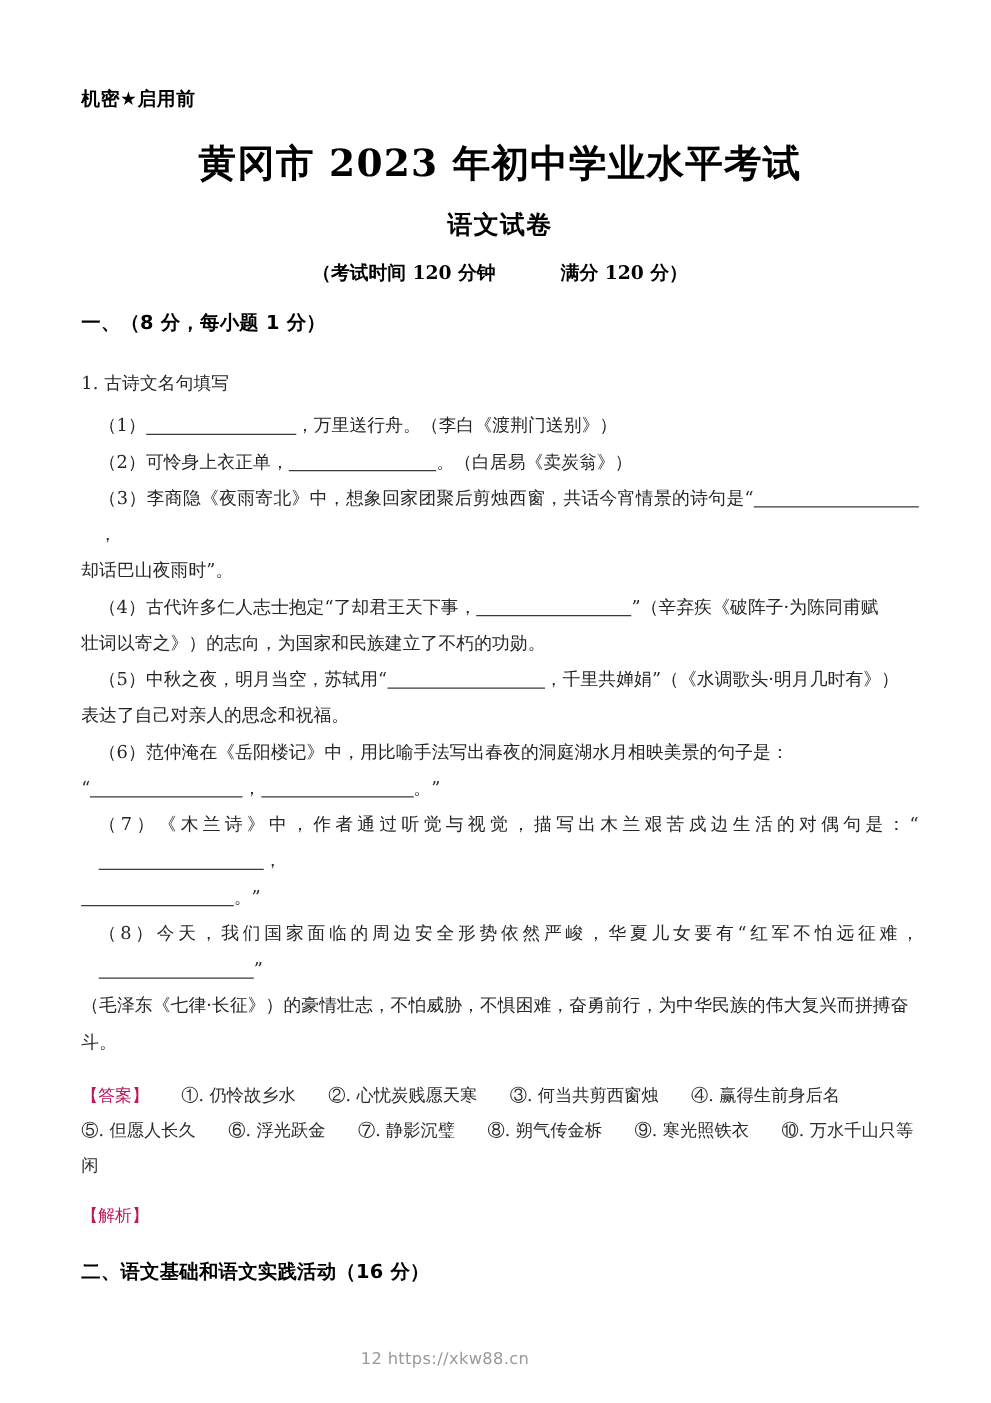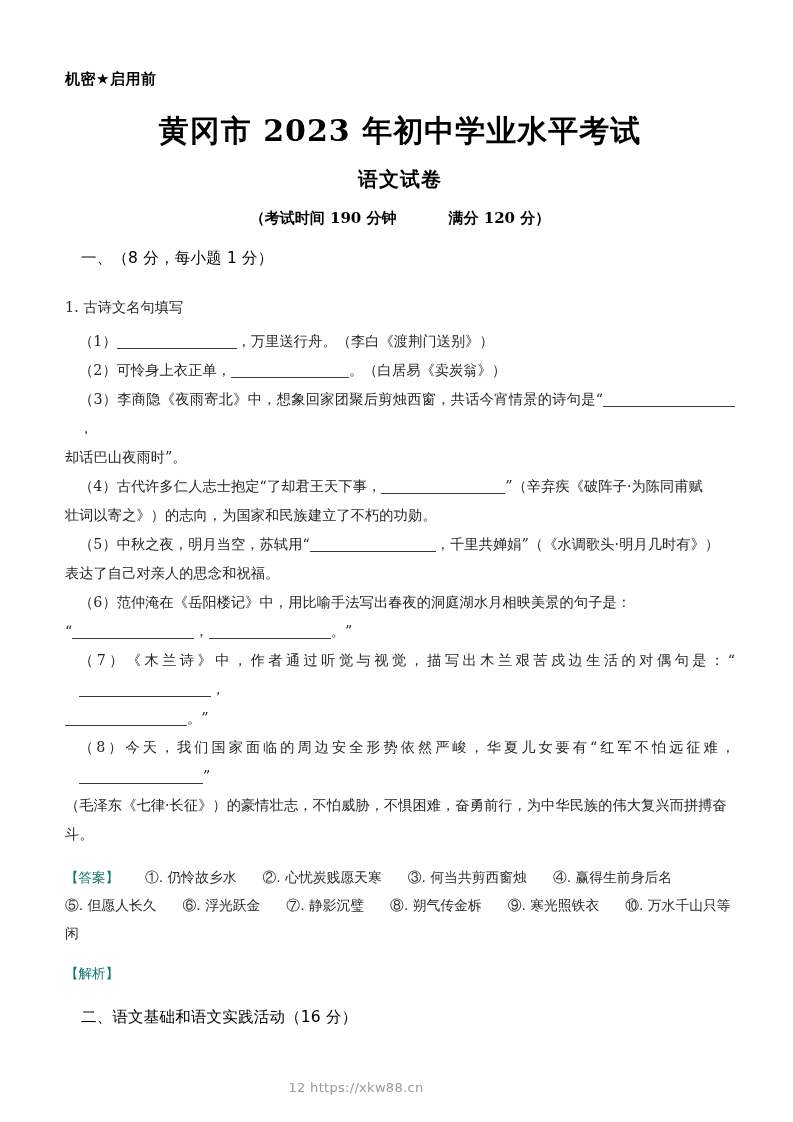--- a/index.html
+++ b/index.html
@@ -63,24 +63,24 @@
     font-weight: bold;
     font-size: 15px;
     margin: 0 0 20px 0;
     color: #000;
   }
   .doc-meta .gap { display: inline-block; width: 52px; }
 
   
   .section-heading {
     font-family: "DejaVu Sans", "Liberation Sans", sans-serif;
-    font-weight: normal;
+    font-weight: bold;
     font-size: 15.5px;
     color: #000;
-    margin: 0 0 11px 16px;
+    margin: 0 0 11px 0;
     letter-spacing: 0.2px;
   }
 
   
   .q-line {
     font-size: 14.2px;
     line-height: 29px;
     color: #262626;
     margin: 0;
     text-align: justify;
@@ -99,21 +99,21 @@
   }
   .b-w1 { width: 120px; }
   .b-w2 { width: 118px; }
   .b-w3 { width: 132px; }
   .b-w4 { width: 124px; }
   .b-w5 { width: 126px; }
   .b-w6 { width: 122px; }
 
   
   .tag-blue {
-    color: #0f766e;
+    color: #be185d;
     font-family: "DejaVu Sans", "Liberation Sans", sans-serif;
     font-size: 13.5px;
     text-align: center;
   }
   .answer-block {
     font-size: 13.8px;
     line-height: 28px;
     color: #2b2b2b;
     margin: 14px 0 0 0;
     text-align: left;
@@ -157,21 +157,21 @@
 <body>
 
 <div class="page">
   <div class="content">
 
     <div class="confidential">机密★启用前</div>
 
     <div class="doc-title">黄冈市 2023 年初中学业水平考试</div>
     <div class="doc-subtitle">语文试卷</div>
     <div class="doc-meta">
-      <span>（考试时间 190 分钟</span><span class="gap"></span><span>满分 120 分）</span>
+      <span>（考试时间 120 分钟</span><span class="gap"></span><span>满分 120 分）</span>
     </div>
 
     <div class="section-heading">一、（8 分，每小题 1 分）</div>
 
     <p class="q-line q-stem">
       <span>1.</span>
       <span>古诗文名句填写</span>
     </p>
 
     <p class="q-line q-item indent">

